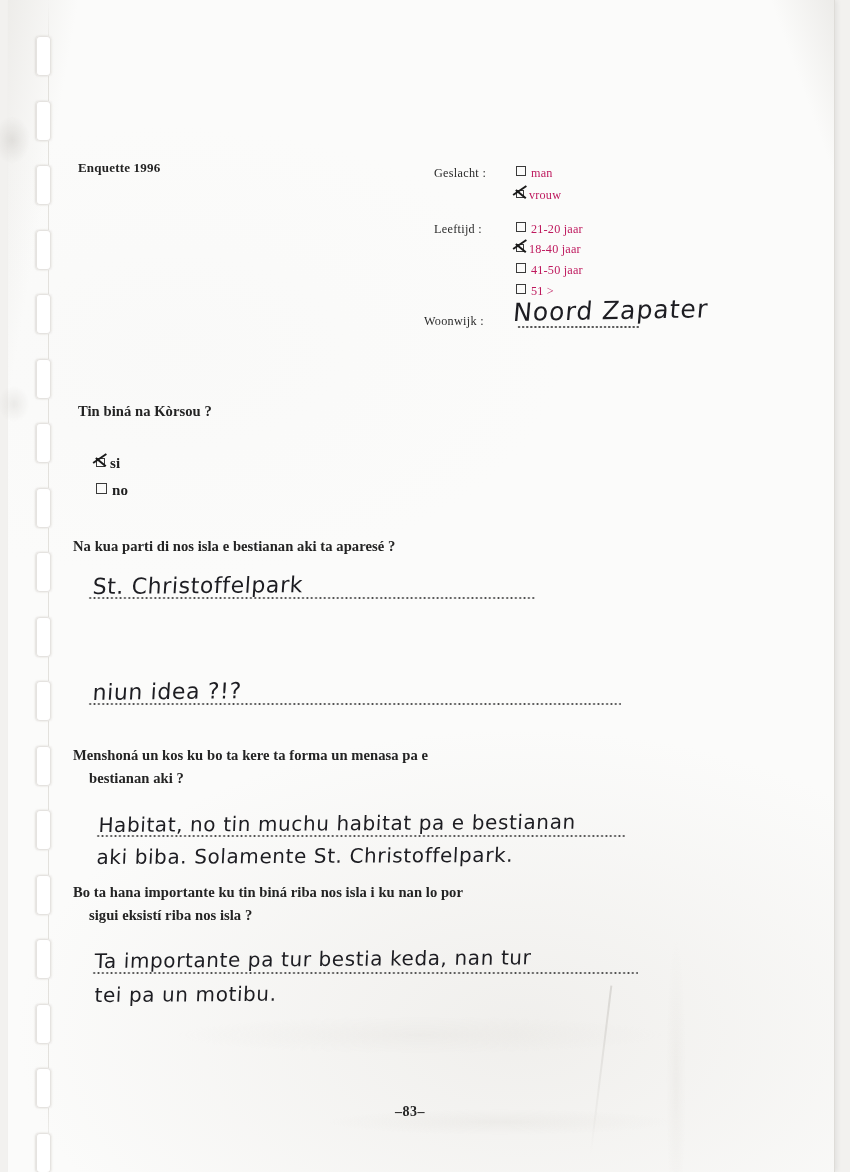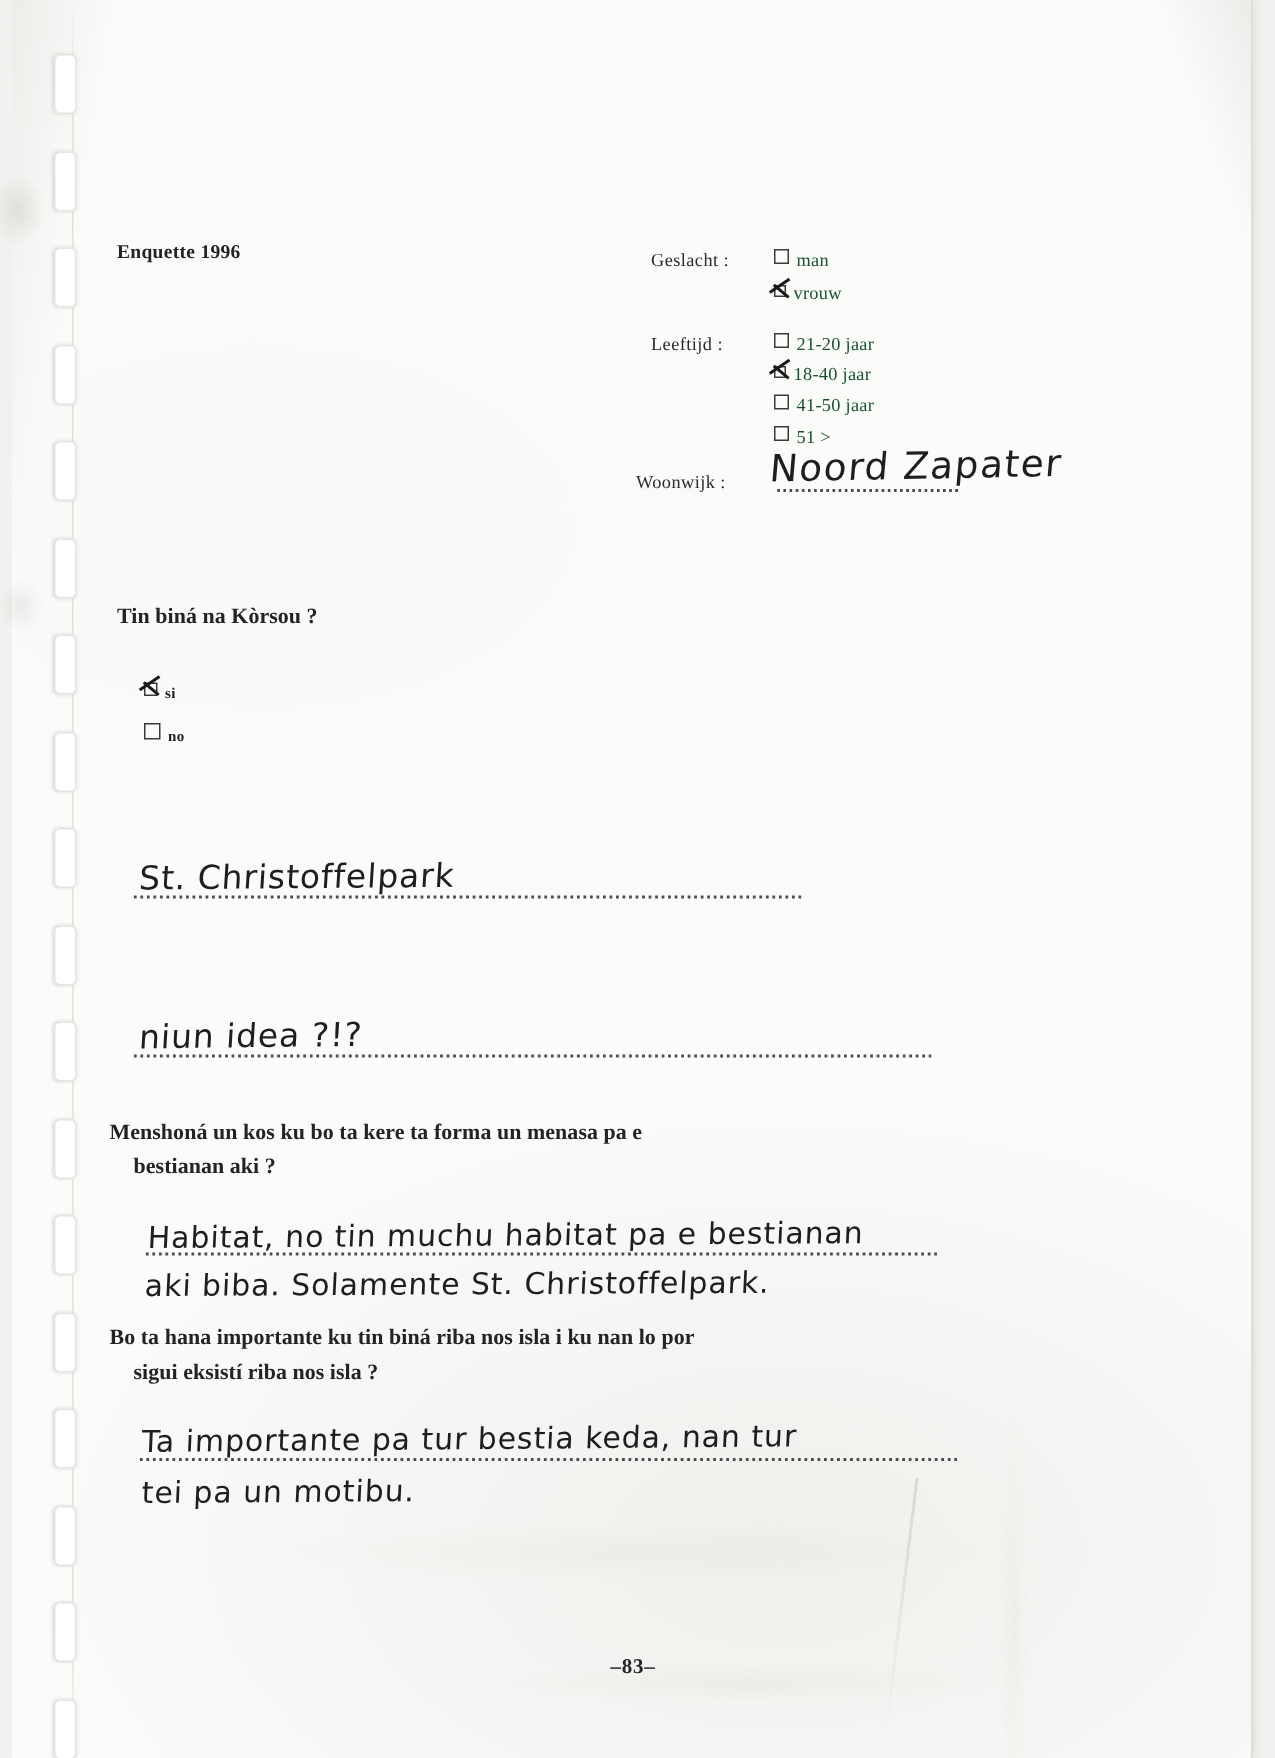--- a/index.html
+++ b/index.html
@@ -120,36 +120,35 @@
     letter-spacing: .05px;
   }
   .flabel {
     font-size: 12.2px;
     letter-spacing: .3px;
     color: #2a2a2a;
   }
   .opt {
     font-size: 12.2px;
     letter-spacing: .2px;
-    color: #14532d;
+    color: #be185d;
     white-space: nowrap;
   }
   .opt-bold {
     font-weight: bold;
-    font-size: 10px;
+    font-size: 15px;
     letter-spacing: .2px;
     color: #1e1e1e;
     white-space: nowrap;
   }
   .pageno {
     font-size: 14px;
     font-weight: bold;
     letter-spacing: .5px;
     color: #262626;
-    margin-left: 12px;
   }
 
   
   .box {
     display: inline-block;
     width: 8px; height: 8px;
     border: 1px solid #3a3a3a;
     vertical-align: 1px;
     margin-right: 5px;
     background: transparent;
@@ -306,20 +305,21 @@
         <span class="bx"></span>
         <span class="s1"></span>
         <span class="s2"></span>
       </span><span>si</span>
     </div>
 
     <div class="abs printed opt-bold" style="left:96px; top:482px;">
       <span class="box big"></span><span>no</span>
     </div>
 
+    <div class="abs printed q" style="left:73px; top:535px;">Na kua parti di nos isla e bestianan aki ta aparesé ?</div>
 
     <div class="dotline" style="left:88px; top:597px; width:448px;"></div>
 
     <div class="abs hand hw-md" id="hw-a2" style="left:92px; top:574px;">St. Christoffelpark</div>
 
 
     <div class="dotline" style="left:88px; top:703px; width:533px;"></div>
 
     <div class="abs hand hw-md" id="hw-a3" style="left:92px; top:680px;">niun idea ?!?</div>
 

